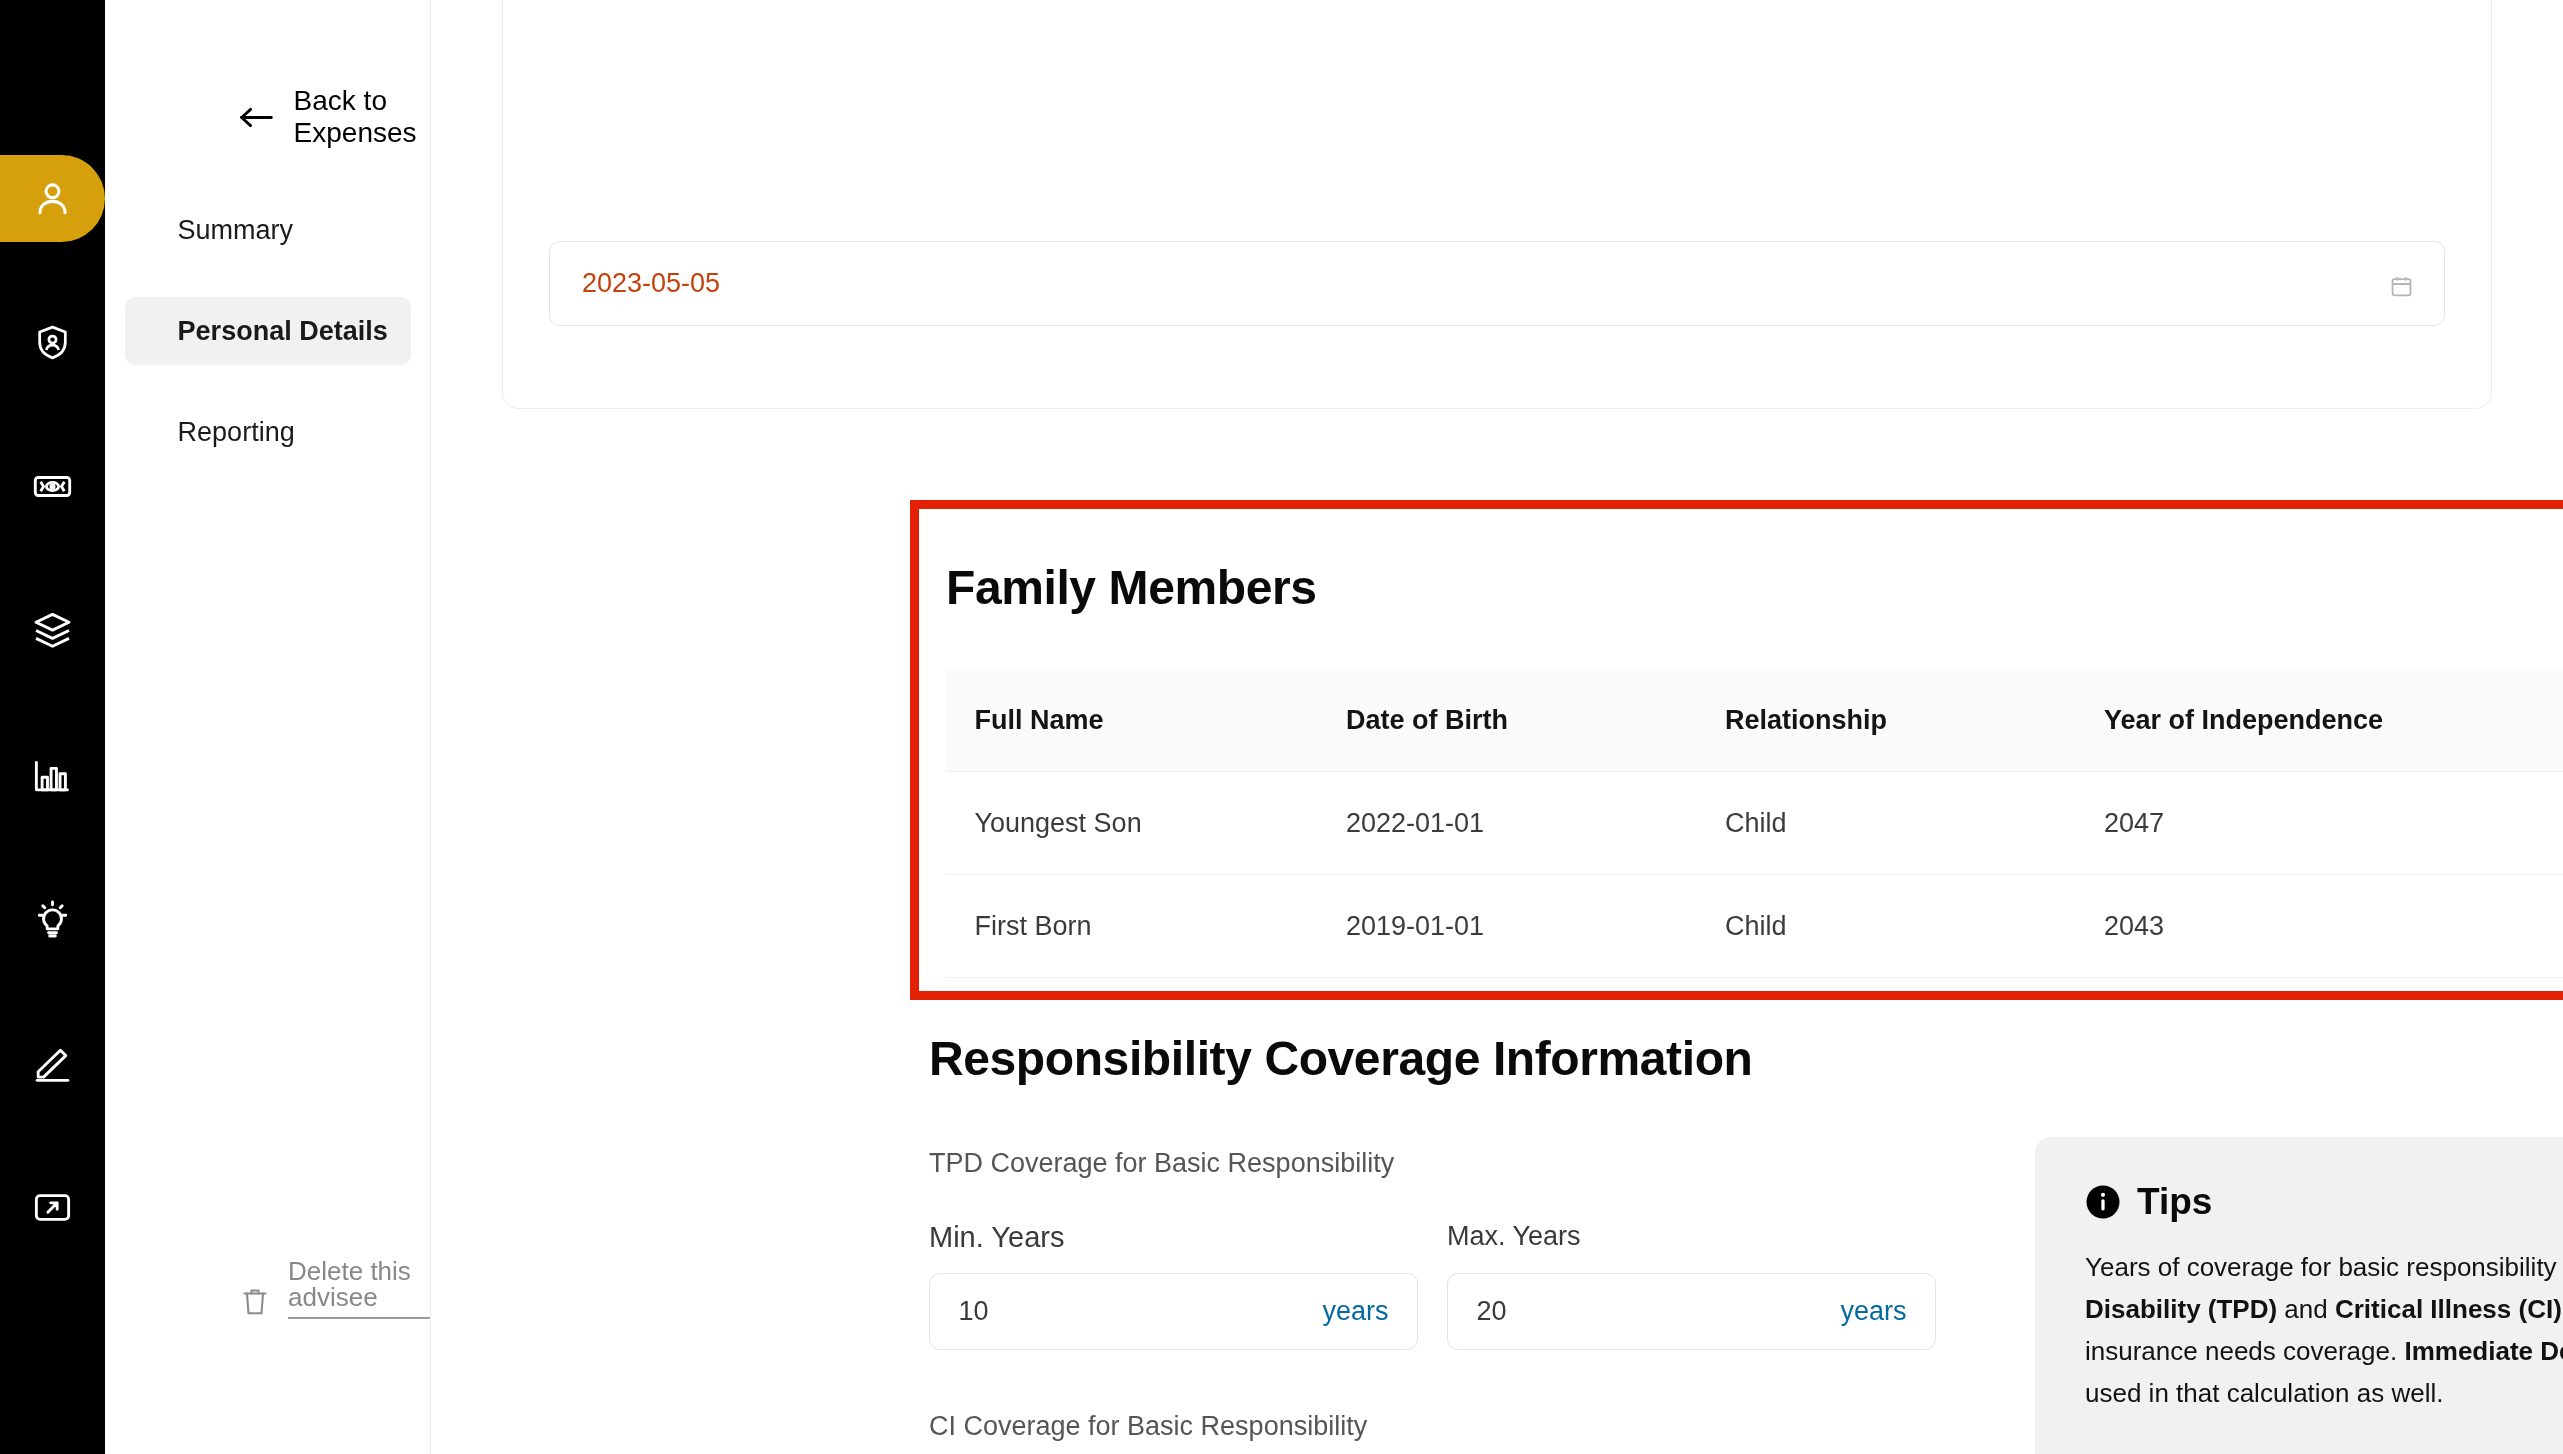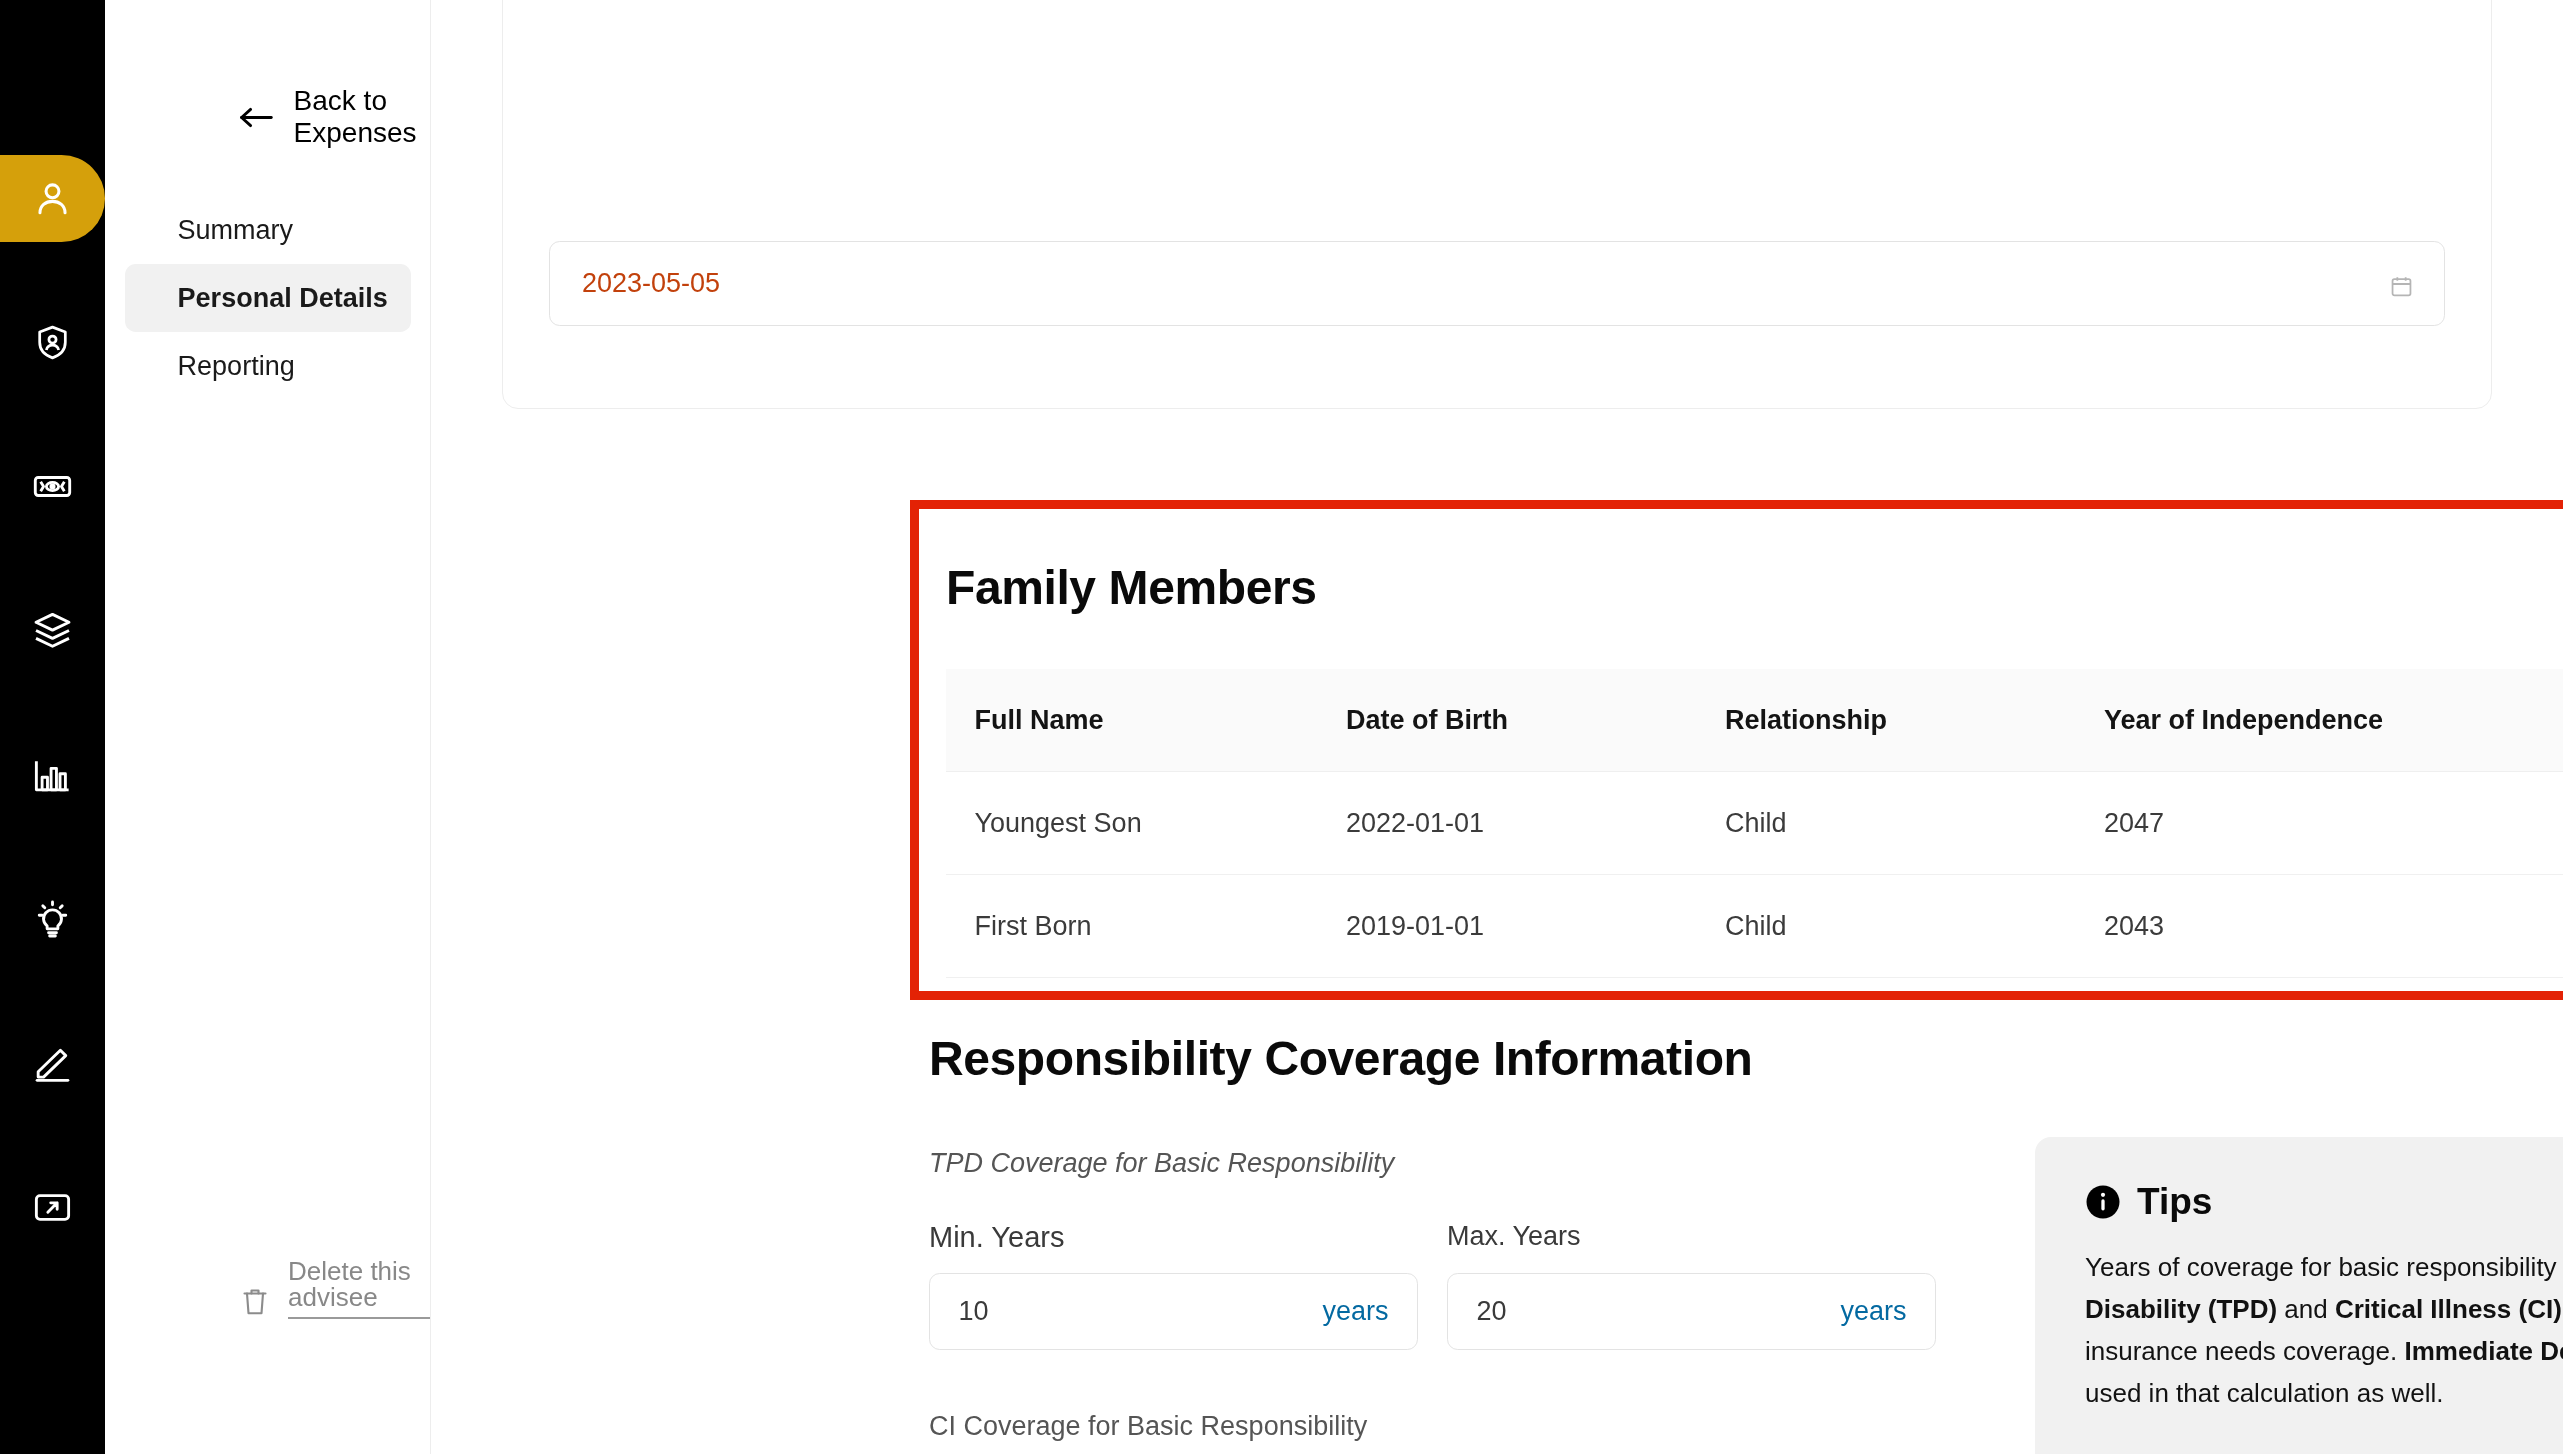--- a/index.html
+++ b/index.html
@@ -33,21 +33,21 @@
     display: flex; align-items: center; gap: 19.6px;
     font-size: 28px; color: #000; cursor: pointer;
   }
   .back-arrow { width: 36px; height: 27px; flex: 0 0 36px; }
   .nav-list { position: absolute; left: 0; top: 196px; width: 326px; }
   .nav-item {
     margin: 0 19.6px; height: 68px; display: flex; align-items: center;
     padding-left: 53px; font-size: 27px; color: #1a1a1a;
     border-radius: 10.7px; cursor: pointer;
   }
-  .nav-item + .nav-item { }
+  .nav-item + .nav-item { margin-top: 33px; }
   .nav-item.active { background: #F1F1F1; font-weight: bold; }
 
   .delete-advisee {
     position: absolute; left: 135px; bottom: 135px;
     display: flex; align-items: flex-end; gap: 18px; cursor: pointer;
   }
   .delete-advisee .trash { width: 30px; height: 34px; }
   .delete-advisee .dl-label {
     font-size: 26px; color: #888888;
     border-bottom: 2.7px solid #9a9a9a; padding-bottom: 7.1px; line-height: 1;
@@ -107,21 +107,21 @@
   .c2 { width: 379px; }
   .c3 { width: 379px; }
   .c4 { width: 587px; }
   .c5 { flex: 1 1 auto; }
 
   
   .resp-title {
     position: absolute; left: 498px; top: 1031px;
     font-size: 48px; font-weight: bold; color: #0a0a0a; letter-spacing: -0.4px;
   }
-  .sub-label-1 { position: absolute; left: 498px; top: 1148px; font-size: 27px; color: #555; font-style: italic; }
+  .sub-label-1 { position: absolute; left: 498px; top: 1148px; font-size: 27px; color: #555; }
   .field-label-min { position: absolute; left: 498px; top: 1221px; font-size: 29px; color: #3a3a3a; }
   .field-label-max { position: absolute; left: 1016px; top: 1221px; font-size: 27px; color: #3a3a3a; }
   .num-field {
     position: absolute; top: 1273px; height: 77px; width: 489px;
     border: 1.8px solid #E3E3E3; border-radius: 10.7px; background: #fff;
     display: flex; align-items: center; justify-content: space-between;
     padding: 0 28.5px; font-size: 27px; color: #3a3a3a; cursor: text;
   }
   .num-field.min { left: 498px; }
   .num-field.max { left: 1016px; }

